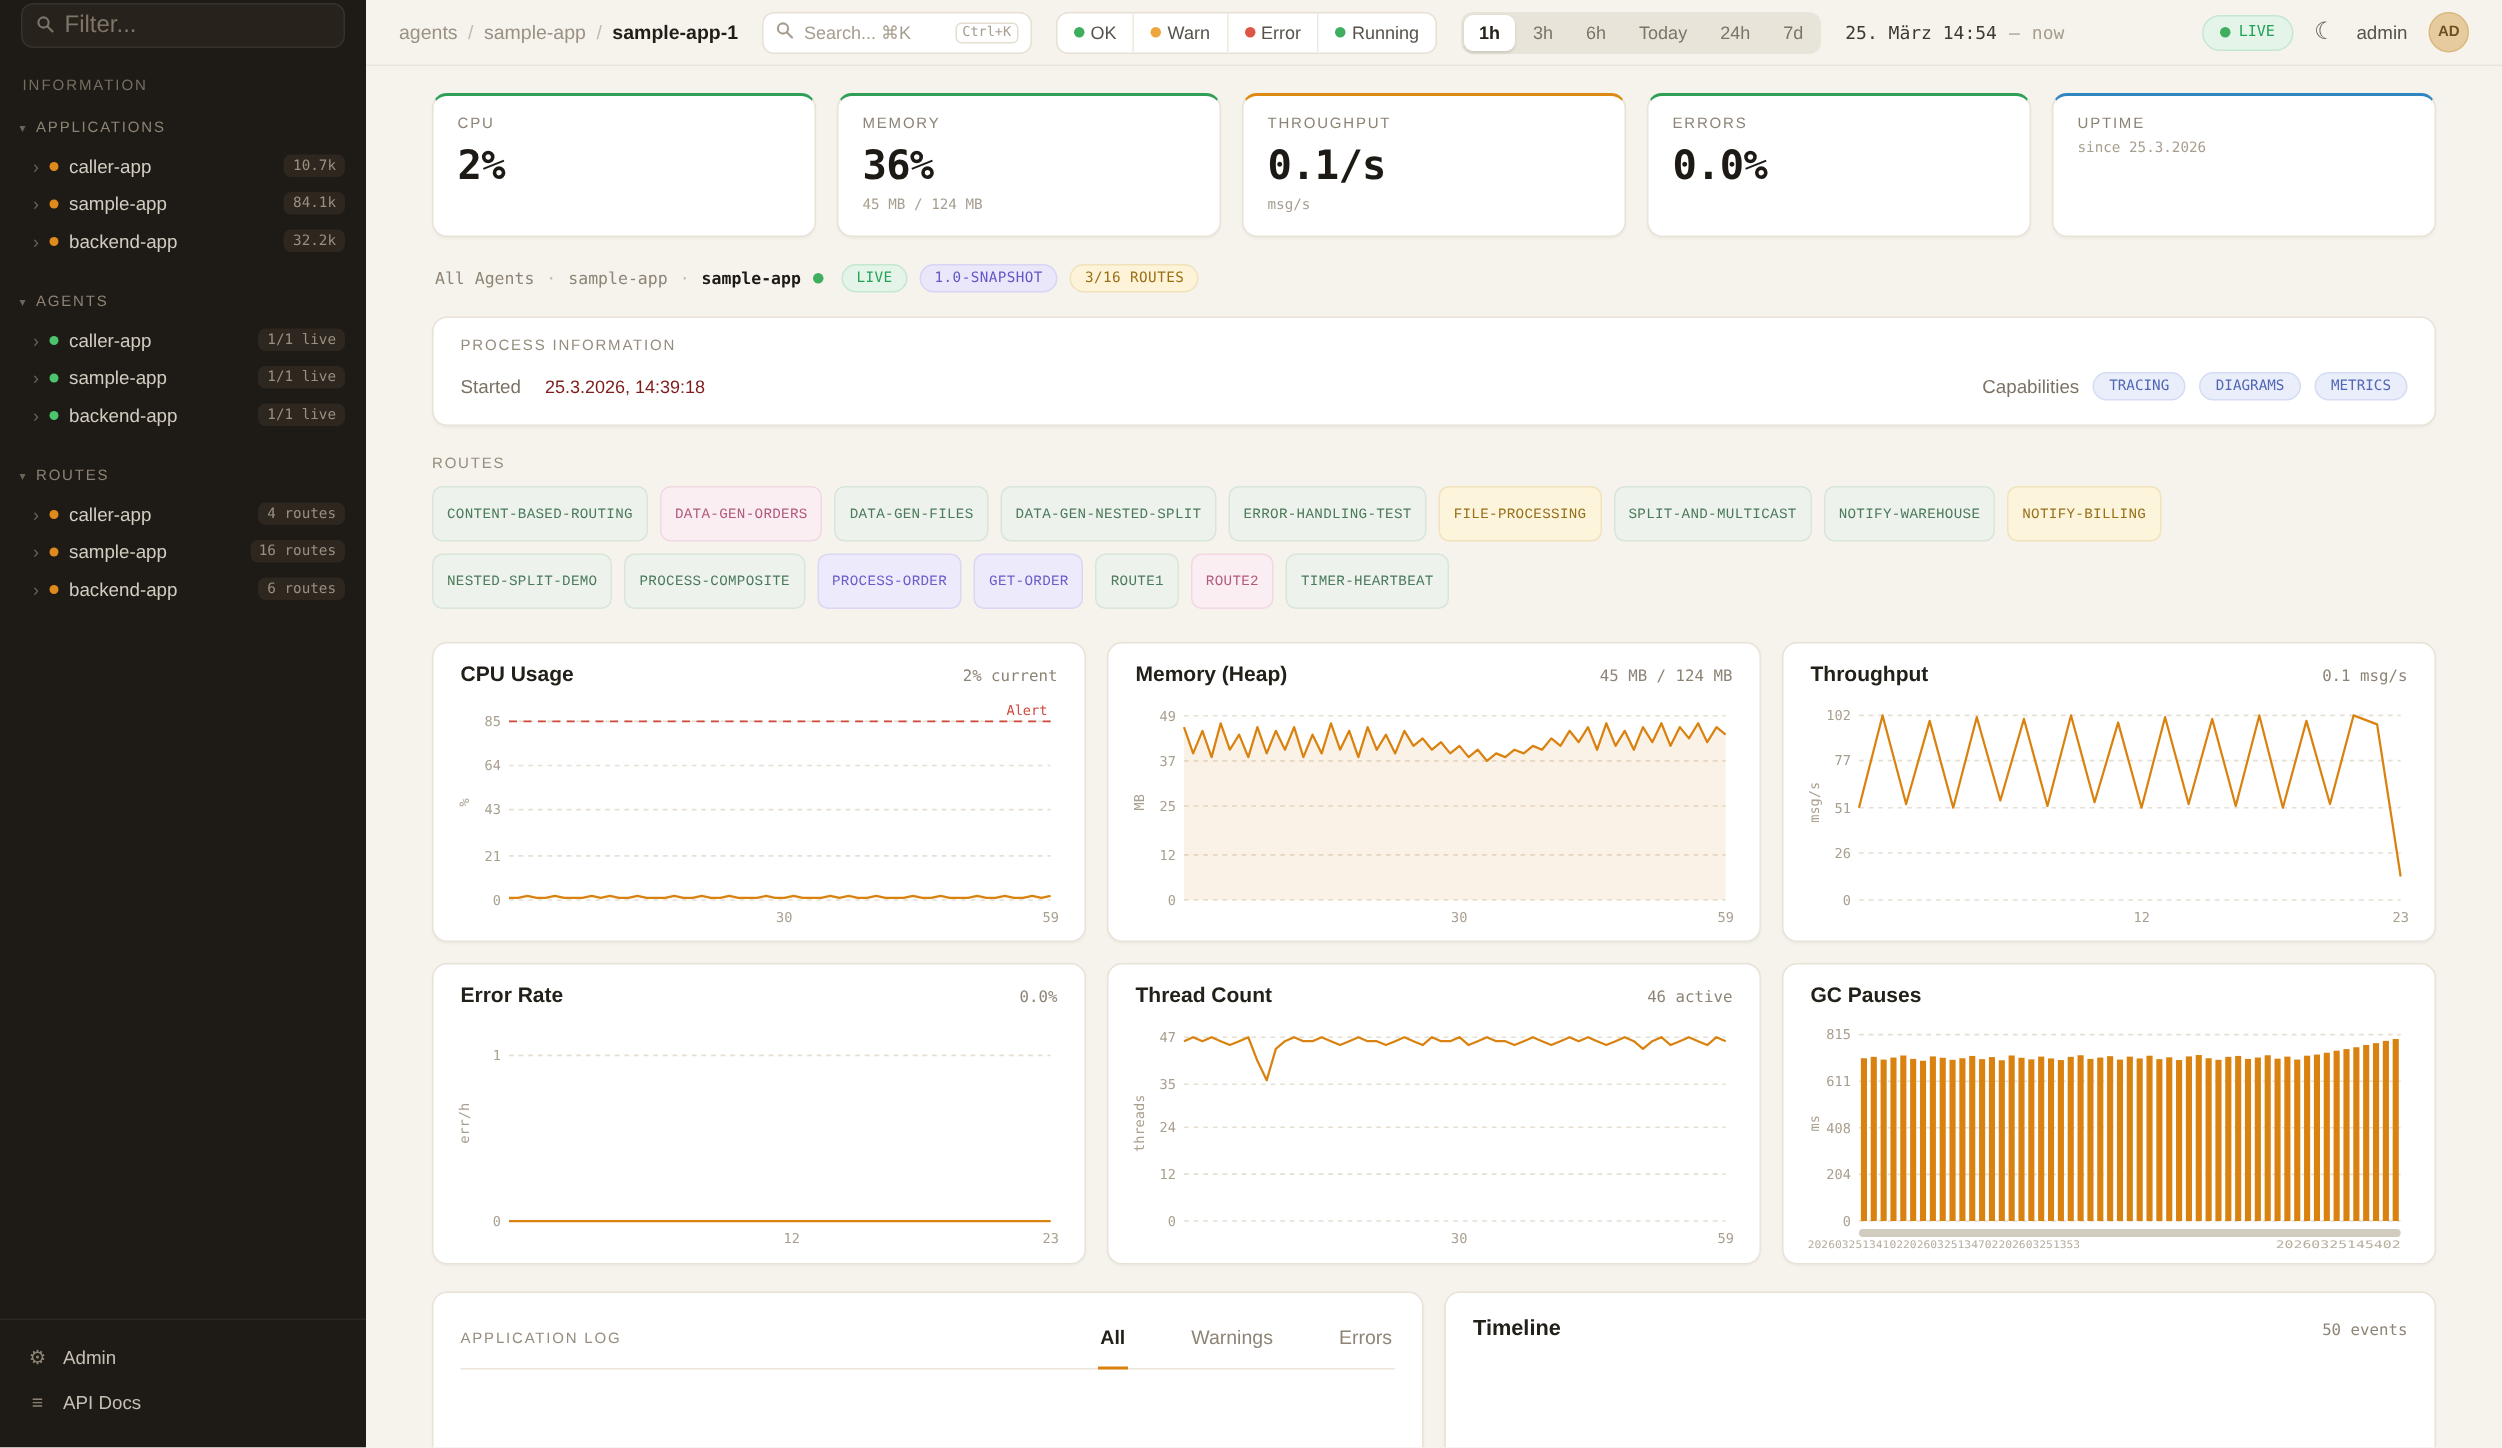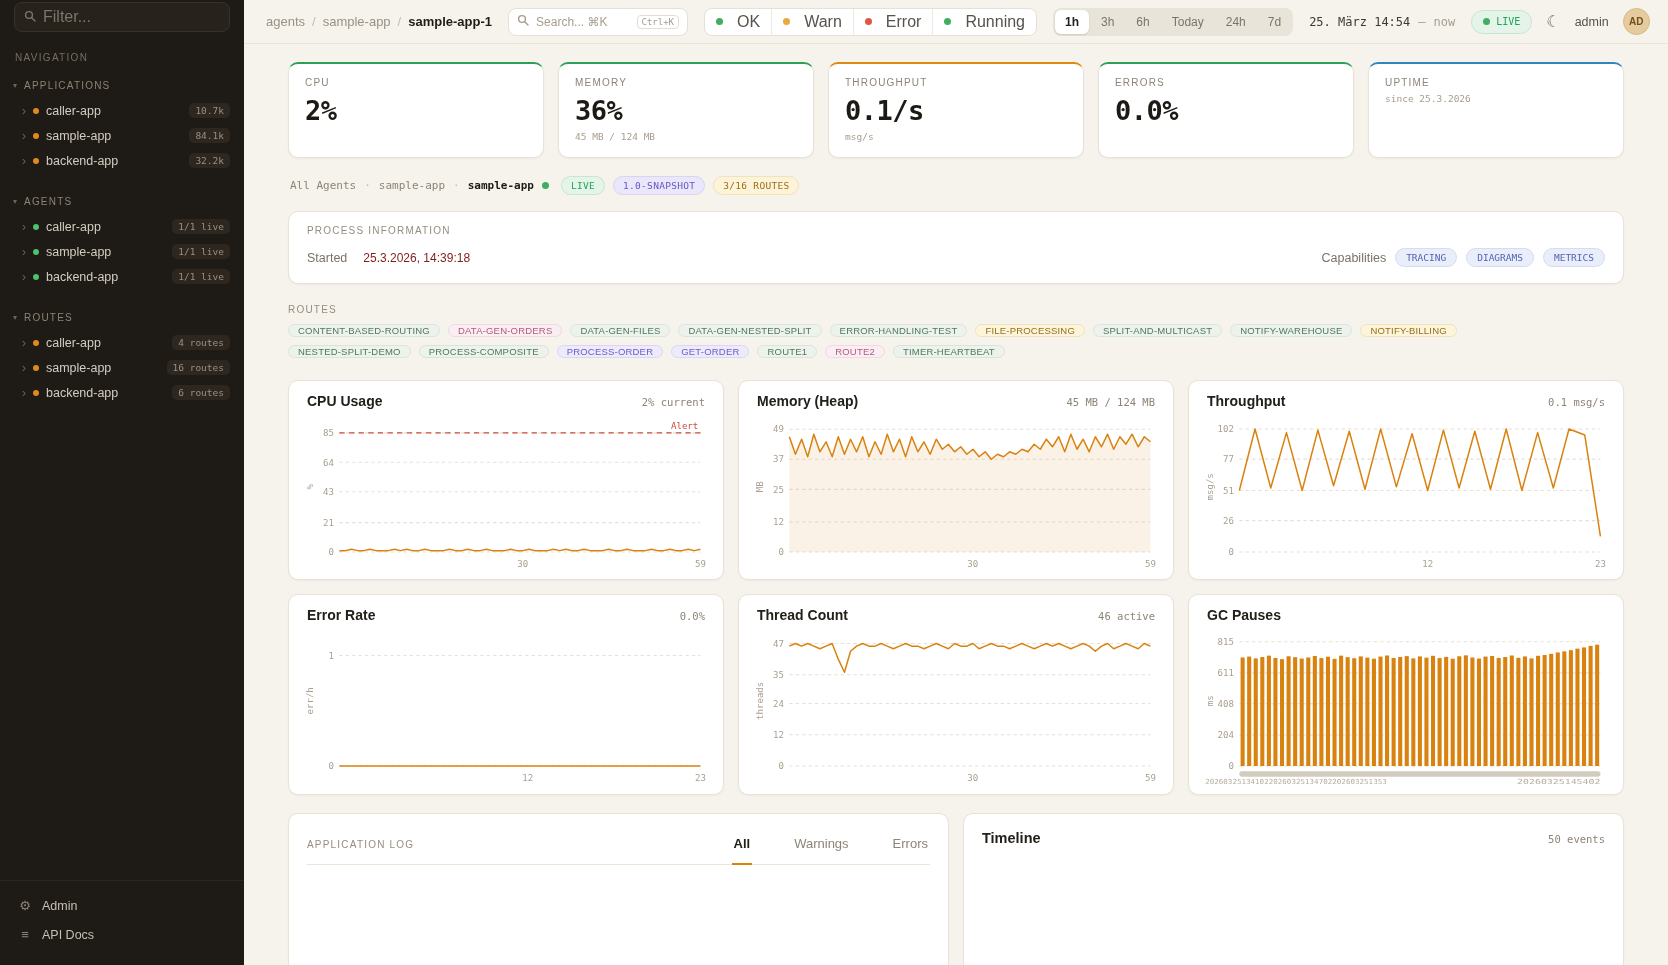--- a/index.html
+++ b/index.html
@@ -34,21 +34,21 @@
   .main{flex:1;display:flex;flex-direction:column;height:100%;min-width:0}
   .topbar{height:44px;flex:none;display:flex;align-items:center;gap:16px;padding:0 22px;border-bottom:1px solid #eae5da}
   .crumbs{display:flex;align-items:center;gap:7px;font-size:13px;white-space:nowrap}
   .crumb{color:#9a9184;cursor:pointer}
   .crumb.current{color:#201c16;font-weight:700;cursor:default}
   .crumb-sep{color:#c3bcae}
   .search-pill{width:180px;height:28px;background:#fff;border:1px solid #e7e1d5;border-radius:8px;display:flex;align-items:center;gap:7px;padding:0 8px;cursor:text;color:#a69d8e;font-size:12px;flex:none}
   .search-ph{flex:1;white-space:nowrap;overflow:hidden}
   .kbd{font-size:9px;border:1px solid #e4ddd0;border-radius:4px;padding:1px 4px;color:#a69d8e;font-family:"DejaVu Sans Mono",monospace}
   .seg-status{display:flex;height:28px;background:#fff;border:1px solid #e7e1d5;border-radius:8px;overflow:hidden;flex:none}
-  .status-seg{display:flex;align-items:center;gap:14px;padding:0 11px;font-size:16px;color:#57524a;border-left:1px solid #efeae0}
+  .status-seg{display:flex;align-items:center;gap:4px;padding:0 11px;font-size:12px;color:#57524a;border-left:1px solid #efeae0}
   .status-seg:first-child{border-left:none}
   .dot{width:7px;height:7px;border-radius:50%;flex:none}
   .seg-range{display:flex;align-items:center;height:28px;background:#e9e4d9;border-radius:8px;padding:2px;gap:2px;flex:none}
   .range-btn{height:24px;padding:0 10px;border-radius:6px;font-size:12px;color:#7c7467}
   .range-btn.active{background:#fff;color:#26211a;font-weight:700;box-shadow:0 1px 2px rgba(0,0,0,.12)}
   .datetime{font-family:"DejaVu Sans Mono",monospace;font-size:12px;color:#3e3931;display:flex;gap:8px;align-items:center;white-space:nowrap}
   .datetime .dim{color:#a69d8e}
   .top-right{margin-left:auto;display:flex;align-items:center;gap:14px}
   .live-pill{display:flex;align-items:center;gap:6px;height:24px;padding:0 11px;border-radius:999px;background:#e4f4e9;border:1px solid #c5e7d0;color:#23a258;font-family:"DejaVu Sans Mono",monospace;font-size:10px;cursor:pointer}
   .moon-btn{font-size:16px;color:#6b645a;line-height:1}
@@ -74,21 +74,21 @@
   .badge-amber{background:#fdf3d8;border-color:#f0e2ba;color:#9a6f14}
   .process-card{padding:13px 18px 16px;margin-bottom:20px}
   .card-kicker{font-size:10px;letter-spacing:1.2px;color:#968d7e}
   .process-row{display:flex;align-items:center;margin-top:12px}
   .process-label{font-size:12.5px;color:#7b7264}
   .process-value{font-family:Liberation Sans, sans-serif;font-size:12px;color:#7f1d1d;margin-left:16px}
   .cap-wrap{margin-left:auto;display:flex;align-items:center;gap:9px}
   .cap-pill{font-family:"DejaVu Sans Mono",monospace;font-size:9.5px;color:#5166b4;background:#e9eefa;border:1px solid #d4dcf3;border-radius:999px;padding:3px 10px}
   .routes-kicker{font-size:10px;letter-spacing:1.2px;color:#968d7e;margin-bottom:9px}
   .route-pills{display:flex;flex-wrap:wrap;gap:8px;margin-bottom:22px;max-width:1230px}
-  .route-pill{font-family:Liberation Sans, sans-serif;font-size:9.5px;padding:0 9px;border-radius:7px;border:1px solid transparent;cursor:pointer;letter-spacing:.2px}
+  .route-pill{font-family:Liberation Mono, monospace;font-size:9.5px;padding:12px 9px;border-radius:7px;border:1px solid transparent;cursor:pointer;letter-spacing:.2px}
   .pill-green{background:#edf3ec;border-color:#d8e6da;color:#4c7a5c}
   .pill-rose{background:#fbeef3;border-color:#f1d8e2;color:#b25a7e}
   .pill-amber{background:#fdf4dc;border-color:#f0e3bc;color:#96701a}
   .pill-violet{background:#edeafb;border-color:#dcd6f5;color:#6a5cc8}
   .charts-grid{display:grid;grid-template-columns:repeat(3,1fr);gap:14px;margin-bottom:18px}
   .chart-card{padding:12px 14px 6px}
   .chart-head{display:flex;align-items:baseline;justify-content:space-between;margin-bottom:2px;padding:0 4px}
   .chart-title{font-size:14px;font-weight:700;color:#23201a}
   .chart-current{font-family:"DejaVu Sans Mono",monospace;font-size:10.5px;color:#8d8476}
   .chart-card svg{width:100%;display:block}
@@ -114,21 +114,21 @@
   <div class="filter-box">
     <span>
       <svg width="12" height="12" viewBox="0 0 12 12" fill="none" stroke="#7e7568" stroke-width="1.4" stroke-linecap="round">
         <circle cx="5" cy="5" r="3.4"></circle>
           <line x1="7.7" y1="7.7" x2="11" y2="11"></line>
       </svg>
     </span>
     <input placeholder="Filter..." style="">
   </div>
 
-  <div class="nav-label">NAVIGATION</div>
+  <div class="nav-label">INFORMATION</div>
   <div>
       <div class="side-section">
         <div class="side-sec-head">
           <span class="sec-caret">▾</span>
           <span class="sec-label">APPLICATIONS</span>
         </div>
         <div class="side-item">
           <span class="item-chev">›</span>
           <span class="item-dot" style="background: rgb(223, 138, 28);"></span>
           <span class="item-name">caller-app</span>

